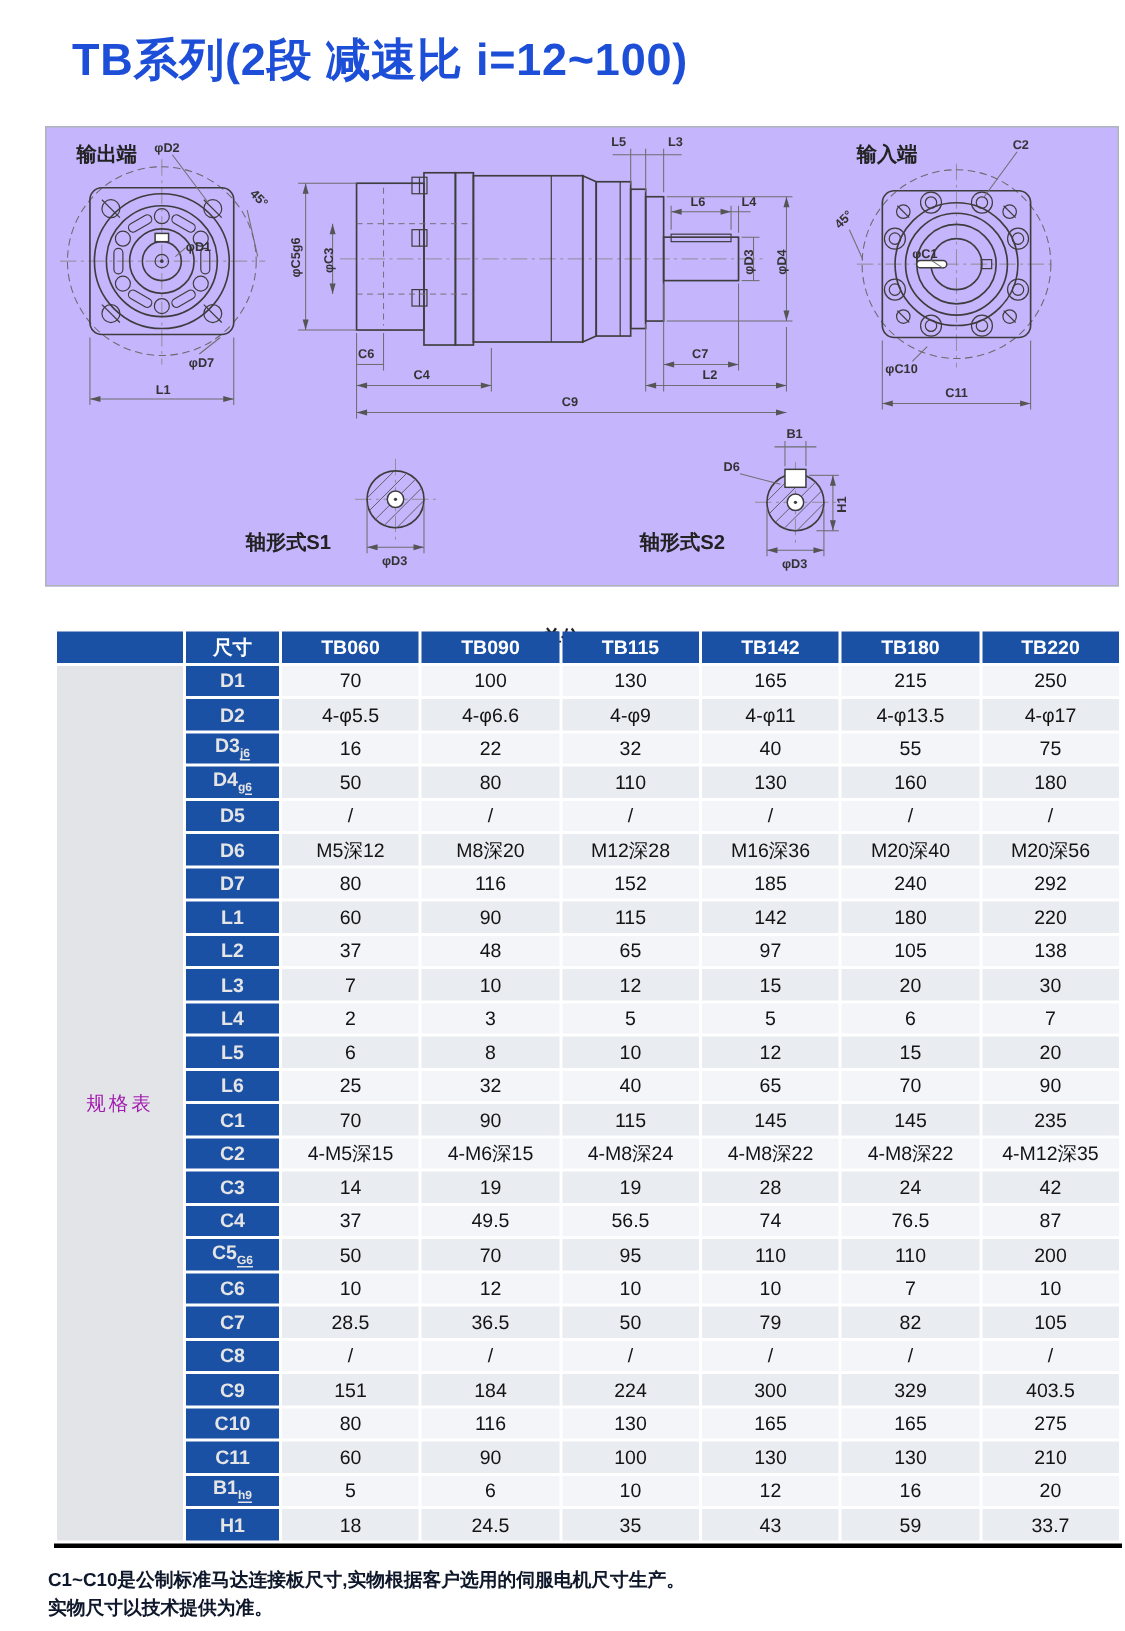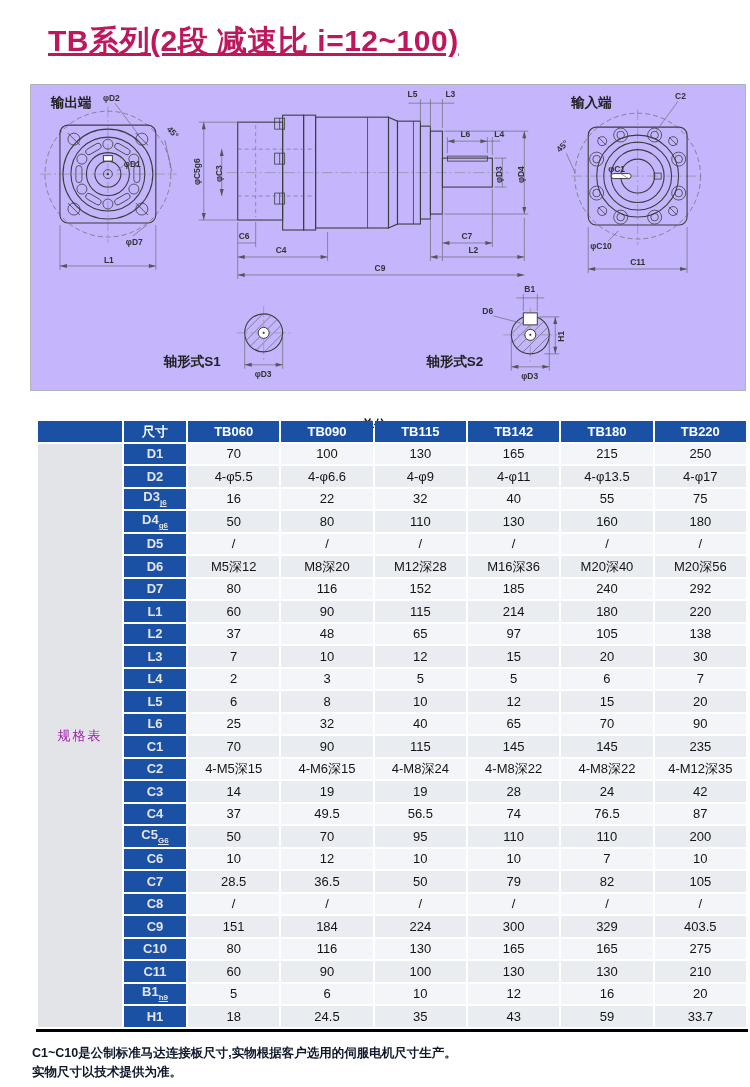--- a/index.html
+++ b/index.html
@@ -1,18 +1,18 @@
 <!DOCTYPE html>
 <html><head>
 <meta charset="utf-8">
 <style>
   html,body{margin:0;padding:0;background:#ffffff;}
   body{width:750px;height:1087px;font-family:"Liberation Sans","DejaVu Sans",sans-serif;color:#141414;overflow:hidden;}
   .page{width:750px;height:1087px;position:relative;background:#fff;}
-  .title{margin:0;padding:24px 0 0 48px;font-size:30px;line-height:34px;font-weight:900;color:#be185d;letter-spacing:0.5px;text-decoration:underline;}
+  .title{margin:0;padding:24px 0 0 48px;font-size:30px;line-height:34px;font-weight:900;color:#1d4ed8;letter-spacing:0.5px;}
   .panel{position:absolute;left:30px;top:84px;width:716px;height:307px;border:1px solid #aeb4ba;background:#c4b5fd;box-sizing:border-box;}
   .panel svg{display:block;width:100%;height:100%;}
   .unitbar{position:absolute;left:30px;top:416px;width:716px;text-align:center;font-size:13px;font-weight:700;color:#222;}
   .tablewrap{position:absolute;left:36px;top:419px;width:712px;}
   table.spec{border-collapse:separate;border-spacing:2px;width:712px;table-layout:fixed;border-bottom:3px solid #000000;}
   table.spec th,table.spec td{height:20.5px;padding:0;font-size:13px;text-align:center;vertical-align:middle;line-height:1;}
   th.blue{background:#1b51a4;color:#fff;font-weight:700;}
   td.rl{background:#1b51a4;color:#e5e5e5;font-weight:700;}
   td.rl sub{font-size:8px;text-decoration:underline;}
   td.side{background:#e2e4e8;color:#a21caf;font-size:14px;font-weight:400;letter-spacing:2px;}
@@ -410,21 +410,21 @@
             <td class="v vl">152</td>
             <td class="v vl">185</td>
             <td class="v vl">240</td>
             <td class="v vl">292</td>
           </tr>
           <tr>
             <td class="rl">L1</td>
             <td class="v vd">60</td>
             <td class="v vd">90</td>
             <td class="v vd">115</td>
-            <td class="v vd">214</td>
+            <td class="v vd">142</td>
             <td class="v vd">180</td>
             <td class="v vd">220</td>
           </tr>
           <tr>
             <td class="rl">L2</td>
             <td class="v vl">37</td>
             <td class="v vl">48</td>
             <td class="v vl">65</td>
             <td class="v vl">97</td>
             <td class="v vl">105</td>

